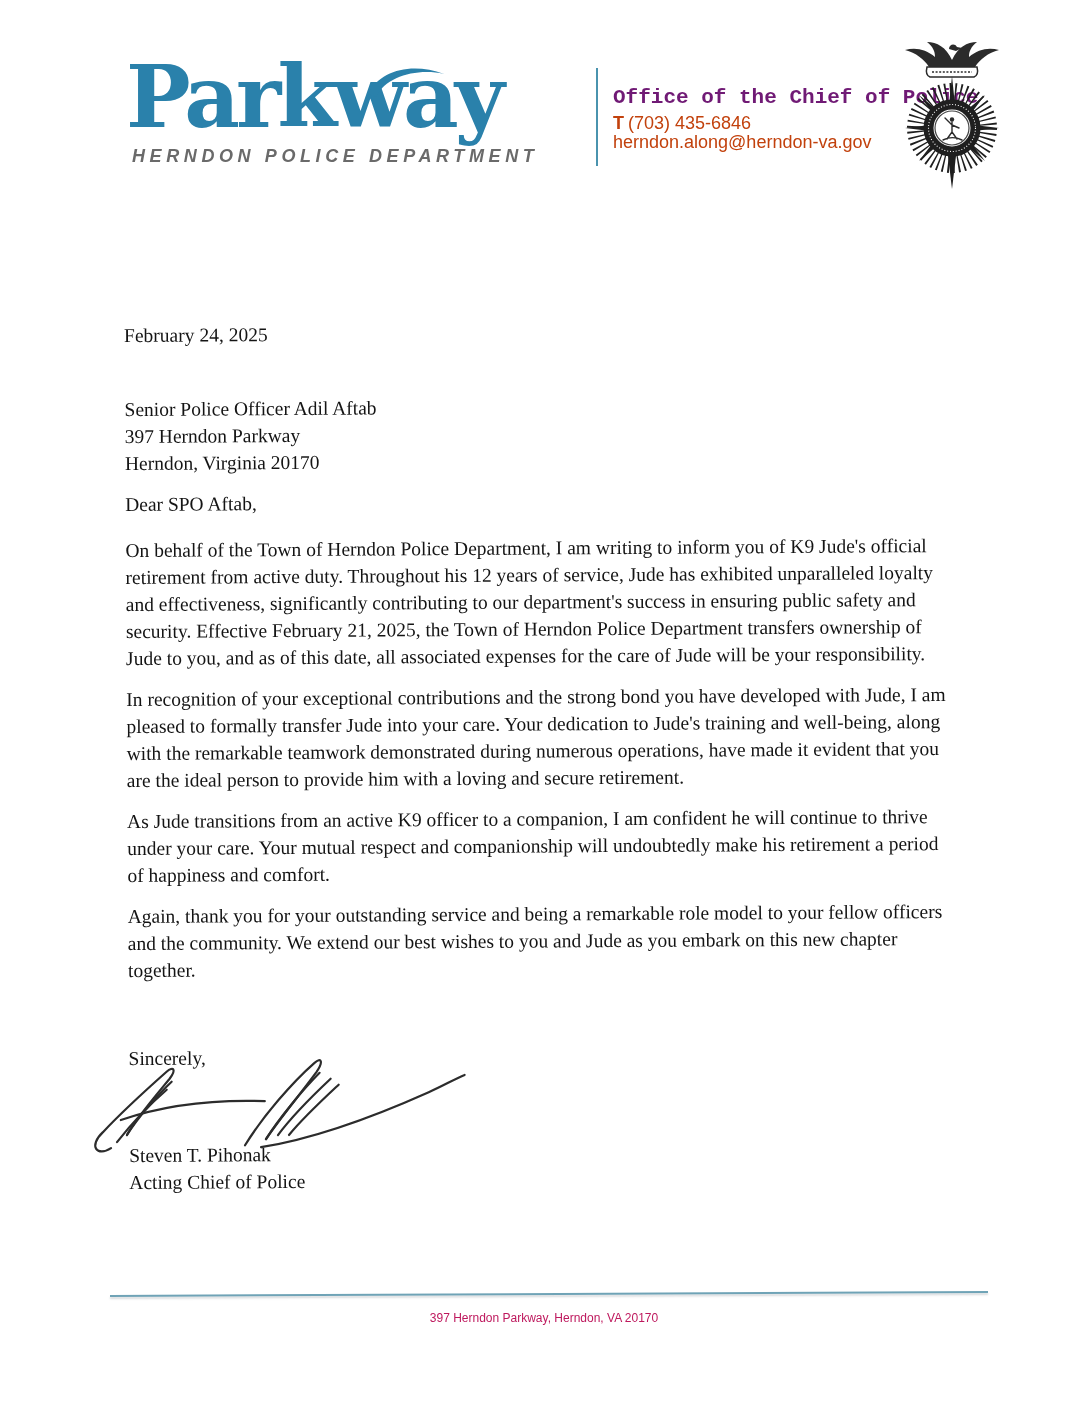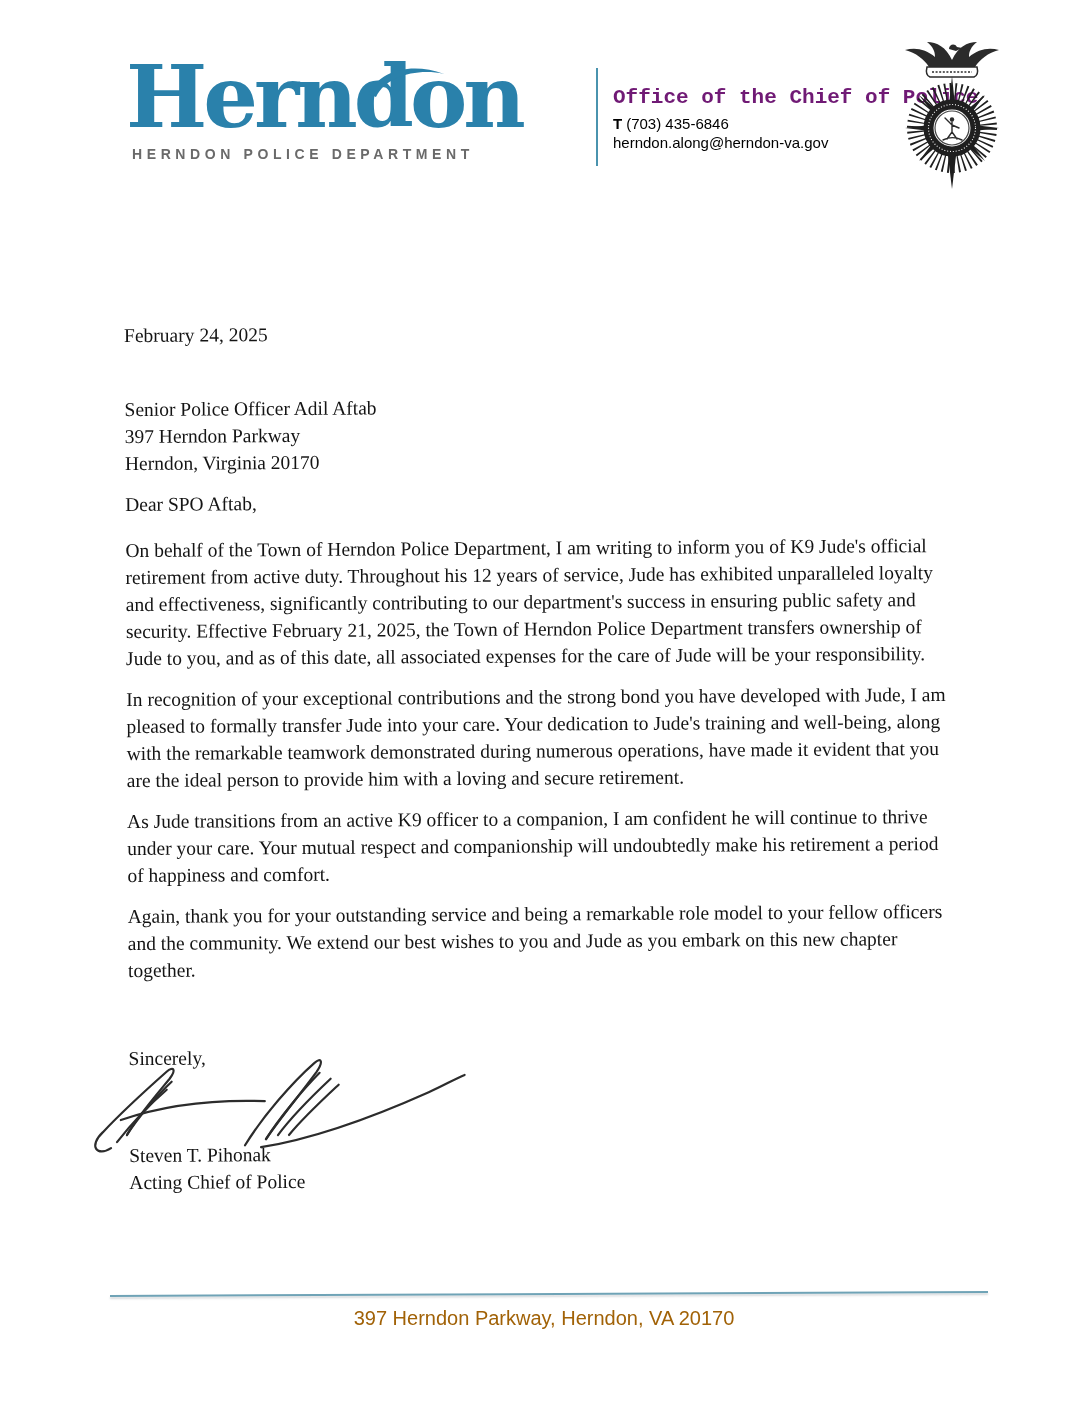--- a/index.html
+++ b/index.html
@@ -25,43 +25,44 @@
     color: #2a81ab;
   }
   .logo-swoosh {
     position: absolute;
     left: 238px; top: 12px;
     width: 84px; height: 34px;
   }
   .logo-subtitle {
     margin-top: 4px;
     margin-left: 6px;
-    font-size: 14px;
+    font-size: 18px;
     font-weight: bold;
     letter-spacing: 4.6px;
     color: #6a6a6a;
+    font-style: italic;
   }
 
   .header-divider {
     position: absolute;
     left: 596px; top: 68px;
     width: 2px; height: 98px;
     background: #4a93ae;
   }
   .office-block { position: absolute; left: 613px; top: 86px; }
   .office-title {
     font-size: 21px;
     font-weight: bold;
     color: #701a75;
     margin-bottom: 5px;
     font-family: Liberation Mono, monospace;
   }
   .office-phone, .office-email {
-    font-size: 15px;
-    color: #000000;
+    font-size: 18px;
+    color: #c2410c;
     line-height: 19px;
   }
   .office-phone .phone-label { font-weight: bold; margin-right: 4px; }
 
   .badge { position: absolute; left: 900px; top: 40px; width: 104px; height: 150px; }
 
   
   .letter-body {
     position: absolute;
     left: 124px; top: 322px;
@@ -94,34 +95,34 @@
     width: 878px; height: 2px;
     background: #6fa3b6;
     transform: rotate(-0.25deg);
     box-shadow: 0 2px 2px rgba(140,150,155,0.35);
   }
   .footer-text {
     position: absolute;
     left: 0; top: 1306px;
     width: 1088px;
     text-align: center;
-    font-size: 20px;
-    color: #a16207;
+    font-size: 12px;
+    color: #be185d;
     line-height: 24px;
   }
 </style>
 </head>
 <body>
 
 <div class="page">
 
   <header>
 
     <div class="logo-block">
-      <div class="logo-title">Herndon</div>
+      <div class="logo-title">Parkway</div>
       <svg class="logo-swoosh" viewBox="0 0 84 34" aria-hidden="true">
         <path d="M4,30 C16,6 48,-2 80,10 C54,4 22,12 12,33 Z" fill="#2a81ab"></path>
       </svg>
       <div class="logo-subtitle">HERNDON POLICE DEPARTMENT</div>
     </div>
 
     <div class="header-divider"></div>
 
     <div class="office-block">
       <div class="office-title">Office of the Chief of Police</div>

